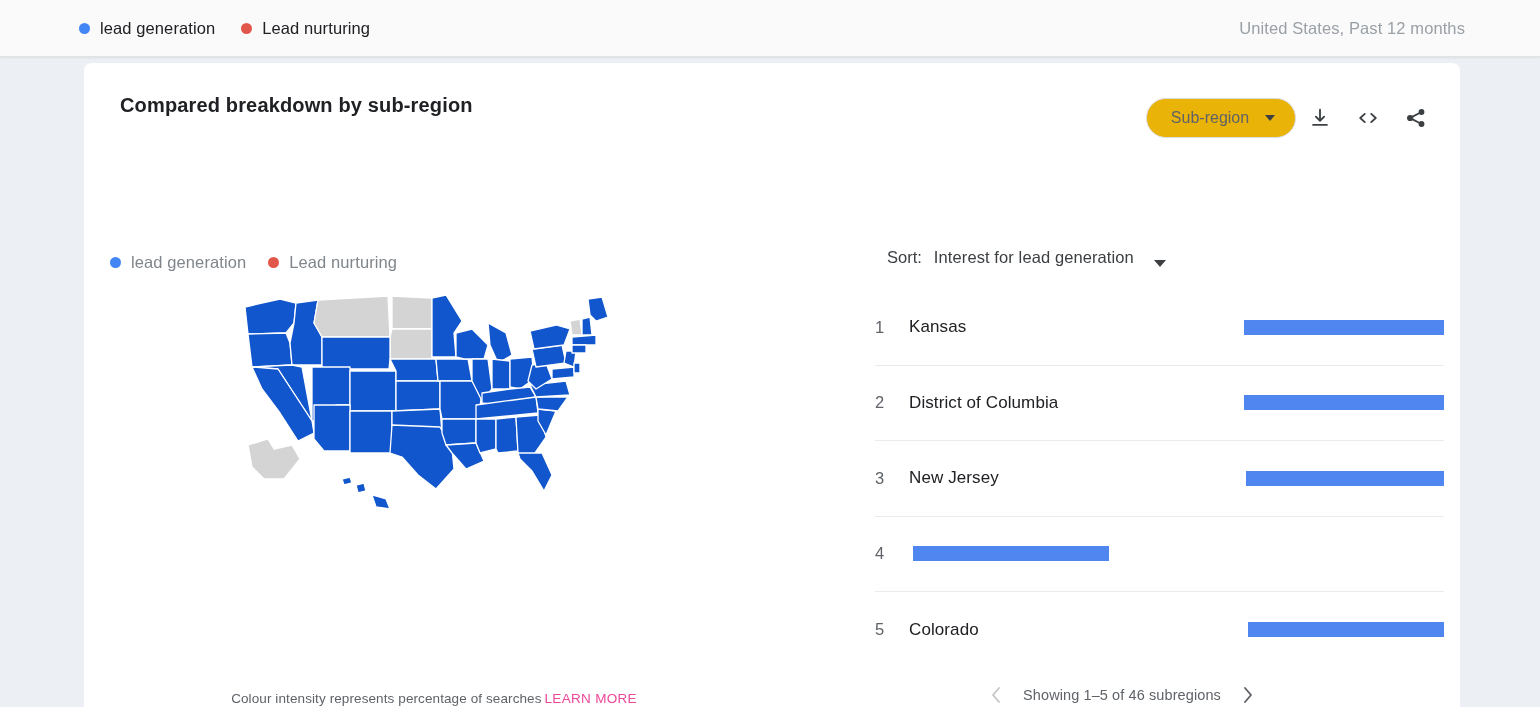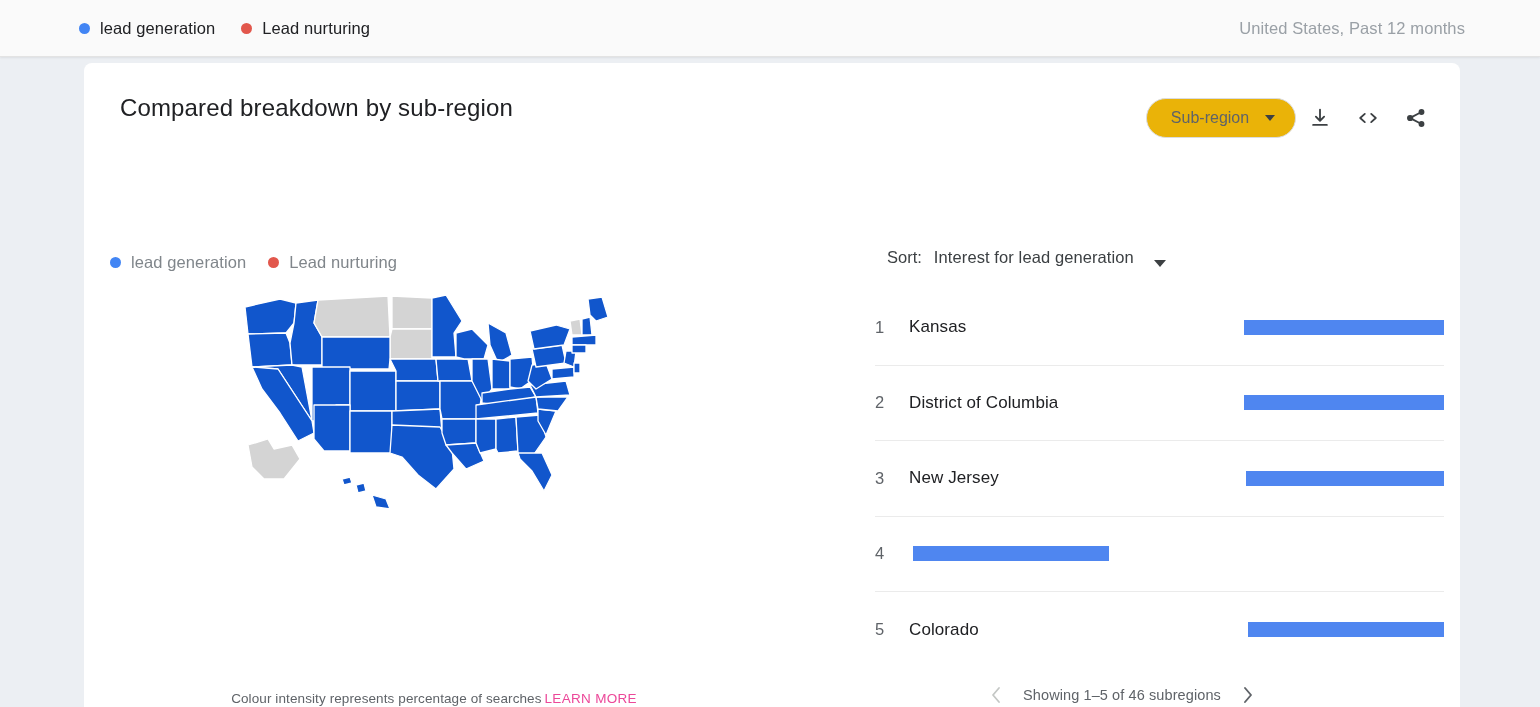--- a/index.html
+++ b/index.html
@@ -47,22 +47,22 @@
     width: 1376px; height: 660px;
     background: #ffffff;
     border-radius: 8px;
   }
 
   .card-header {
     position: absolute; left: 0; top: 0; width: 100%; height: 100px;
   }
   .card-title {
     position: absolute; left: 36px; top: 31px;
-    font-size: 24px; color: #202124; letter-spacing: .15px;
-    font-weight: 400; white-space: nowrap;
+    font-size: 20px; color: #202124; letter-spacing: .15px;
+    font-weight: 700; white-space: nowrap;
   }
   .header-tools {
     position: absolute; right: 20px; top: 33px;
     display: flex; align-items: center; gap: 0px;
   }
   .pill {
     height: 40px; min-width: 150px;
     border: 1px solid #dadce0; border-radius: 20px;
     background: #eab308;
     display: flex; align-items: center; justify-content: center;

